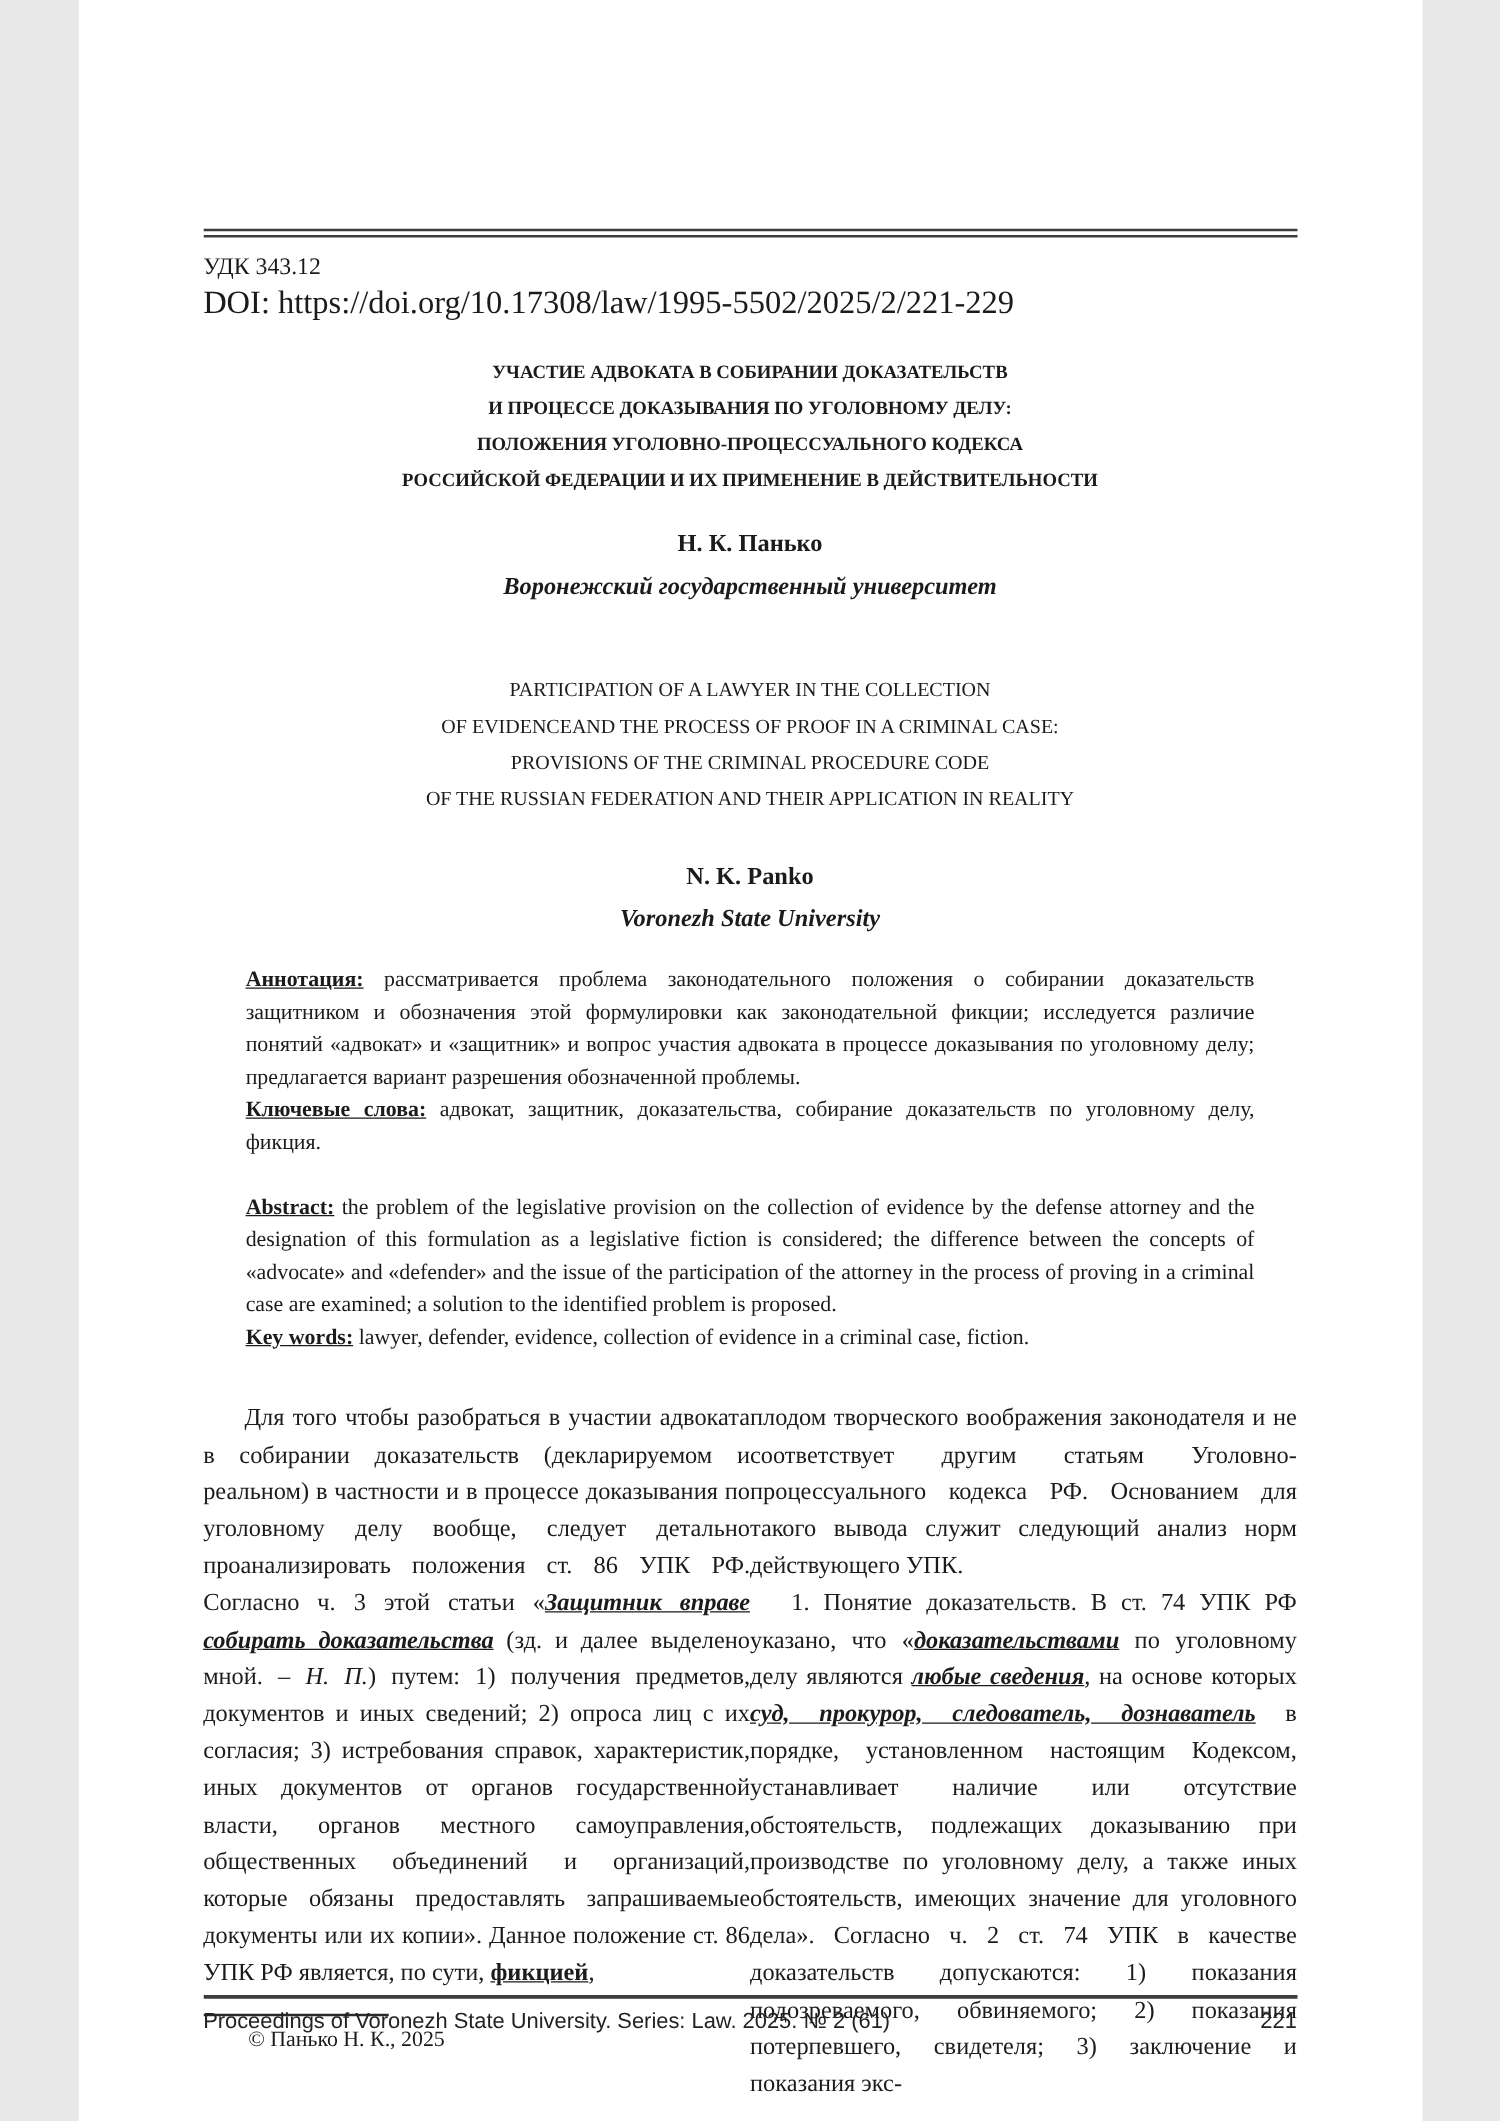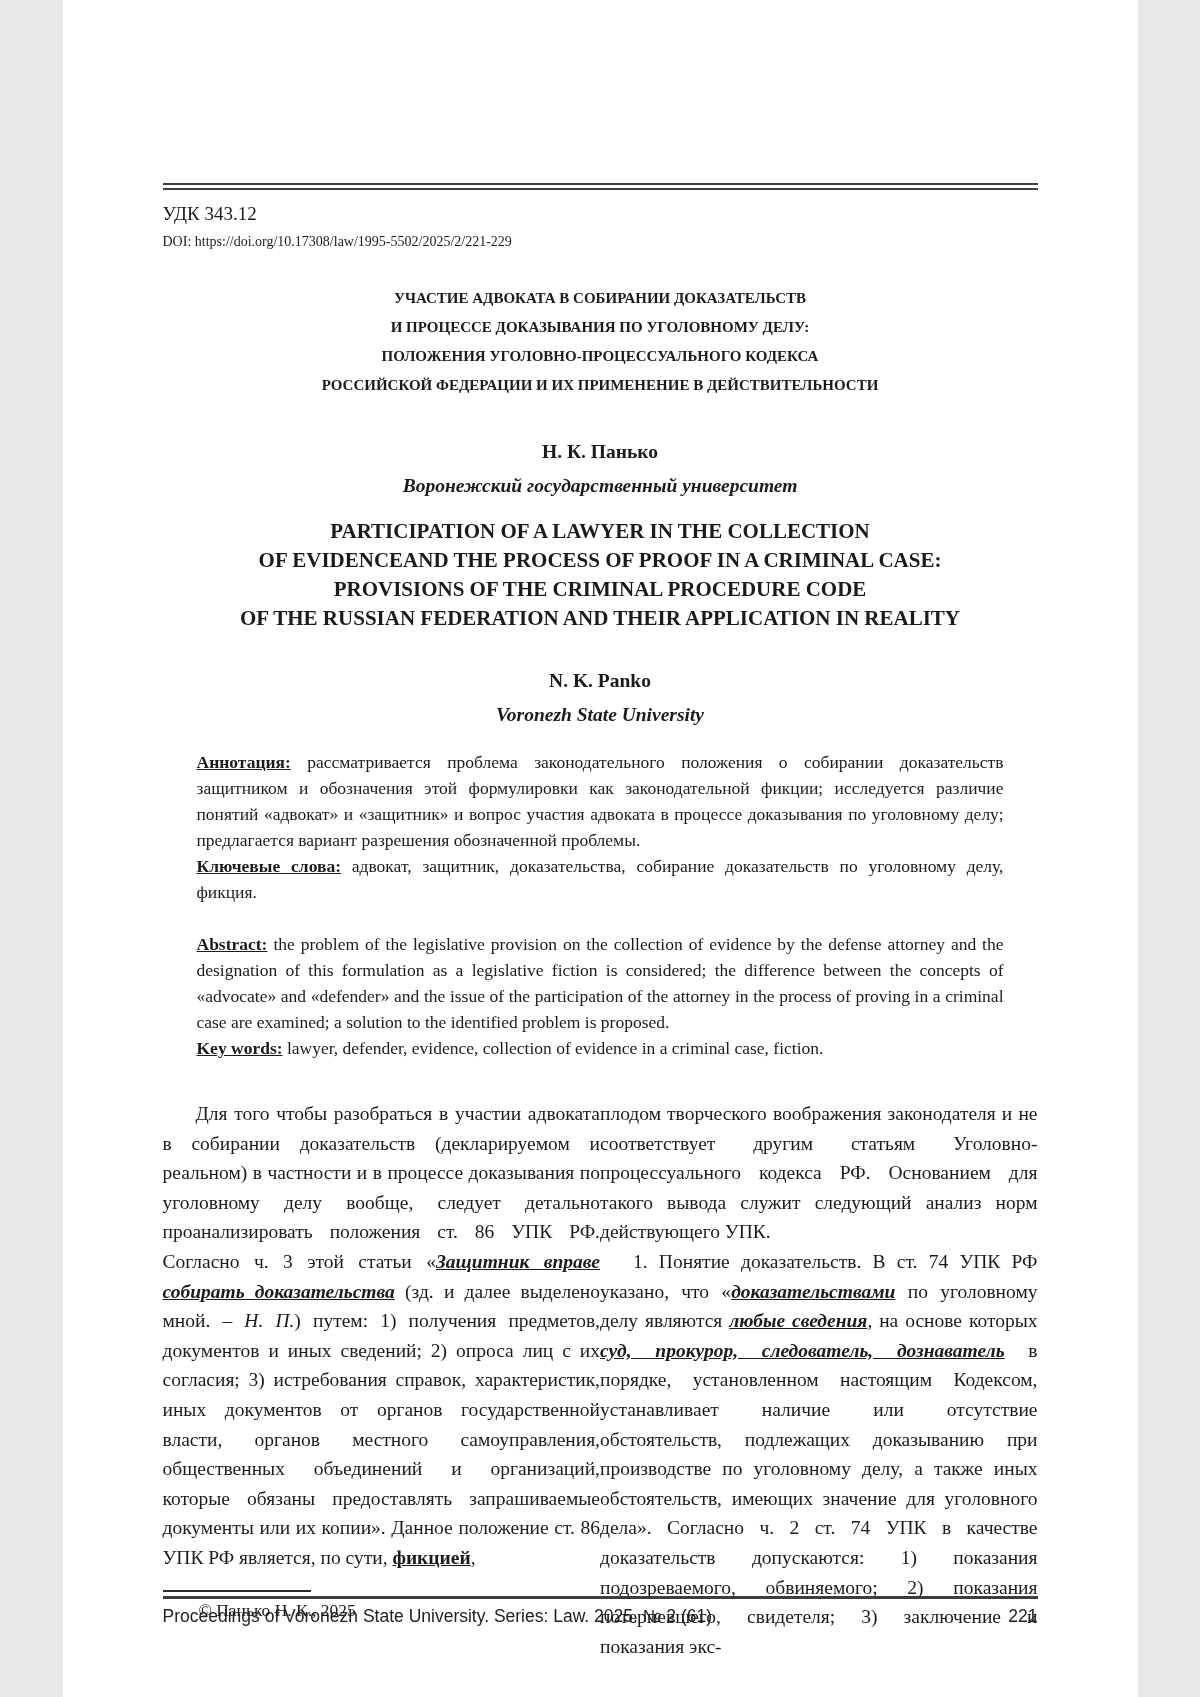--- a/index.html
+++ b/index.html
@@ -13,24 +13,24 @@
     overflow:hidden;
   }
   .content{padding:0 100px;}
   .top-rule{
     margin-top:183px;
     height:3px;
     border-top:2px solid #3d3d3d;
     border-bottom:2px solid #3d3d3d;
   }
   .udc{margin-top:11px;font-size:19px;line-height:25px;}
-  .doi{margin-top:3px;font-size:14px;line-height:25px;}
+  .doi{margin-top:3px;font-size:26px;line-height:25px;}
   .title-ru{margin-top:30px;text-align:center;font-weight:bold;font-size:15px;line-height:29px;}
-  .title-en{margin-top:19px;text-align:center;font-weight:bold;font-size:21px;line-height:29px;}
-  .author{margin-top:40px;text-align:center;font-weight:bold;font-size:19.5px;line-height:24px;}
+  .title-en{margin-top:56px;text-align:center;font-weight:normal;font-size:16px;line-height:29px;}
+  .author{margin-top:24px;text-align:center;font-weight:bold;font-size:19.5px;line-height:24px;}
   .affiliation{margin-top:10px;text-align:center;font-weight:bold;font-style:italic;font-size:19.5px;line-height:24px;}
   .author-en{margin-top:36px;}
   .abstract-block{margin-top:22px;padding:0 34px 0 34px;}
   .abs-par{font-size:17.5px;line-height:26px;text-align:justify;margin:0;}
   .abs-gap{height:26px;}
   .body-cols{
     margin-top:38px;
     display:flex;
     justify-content:space-between;
   }

